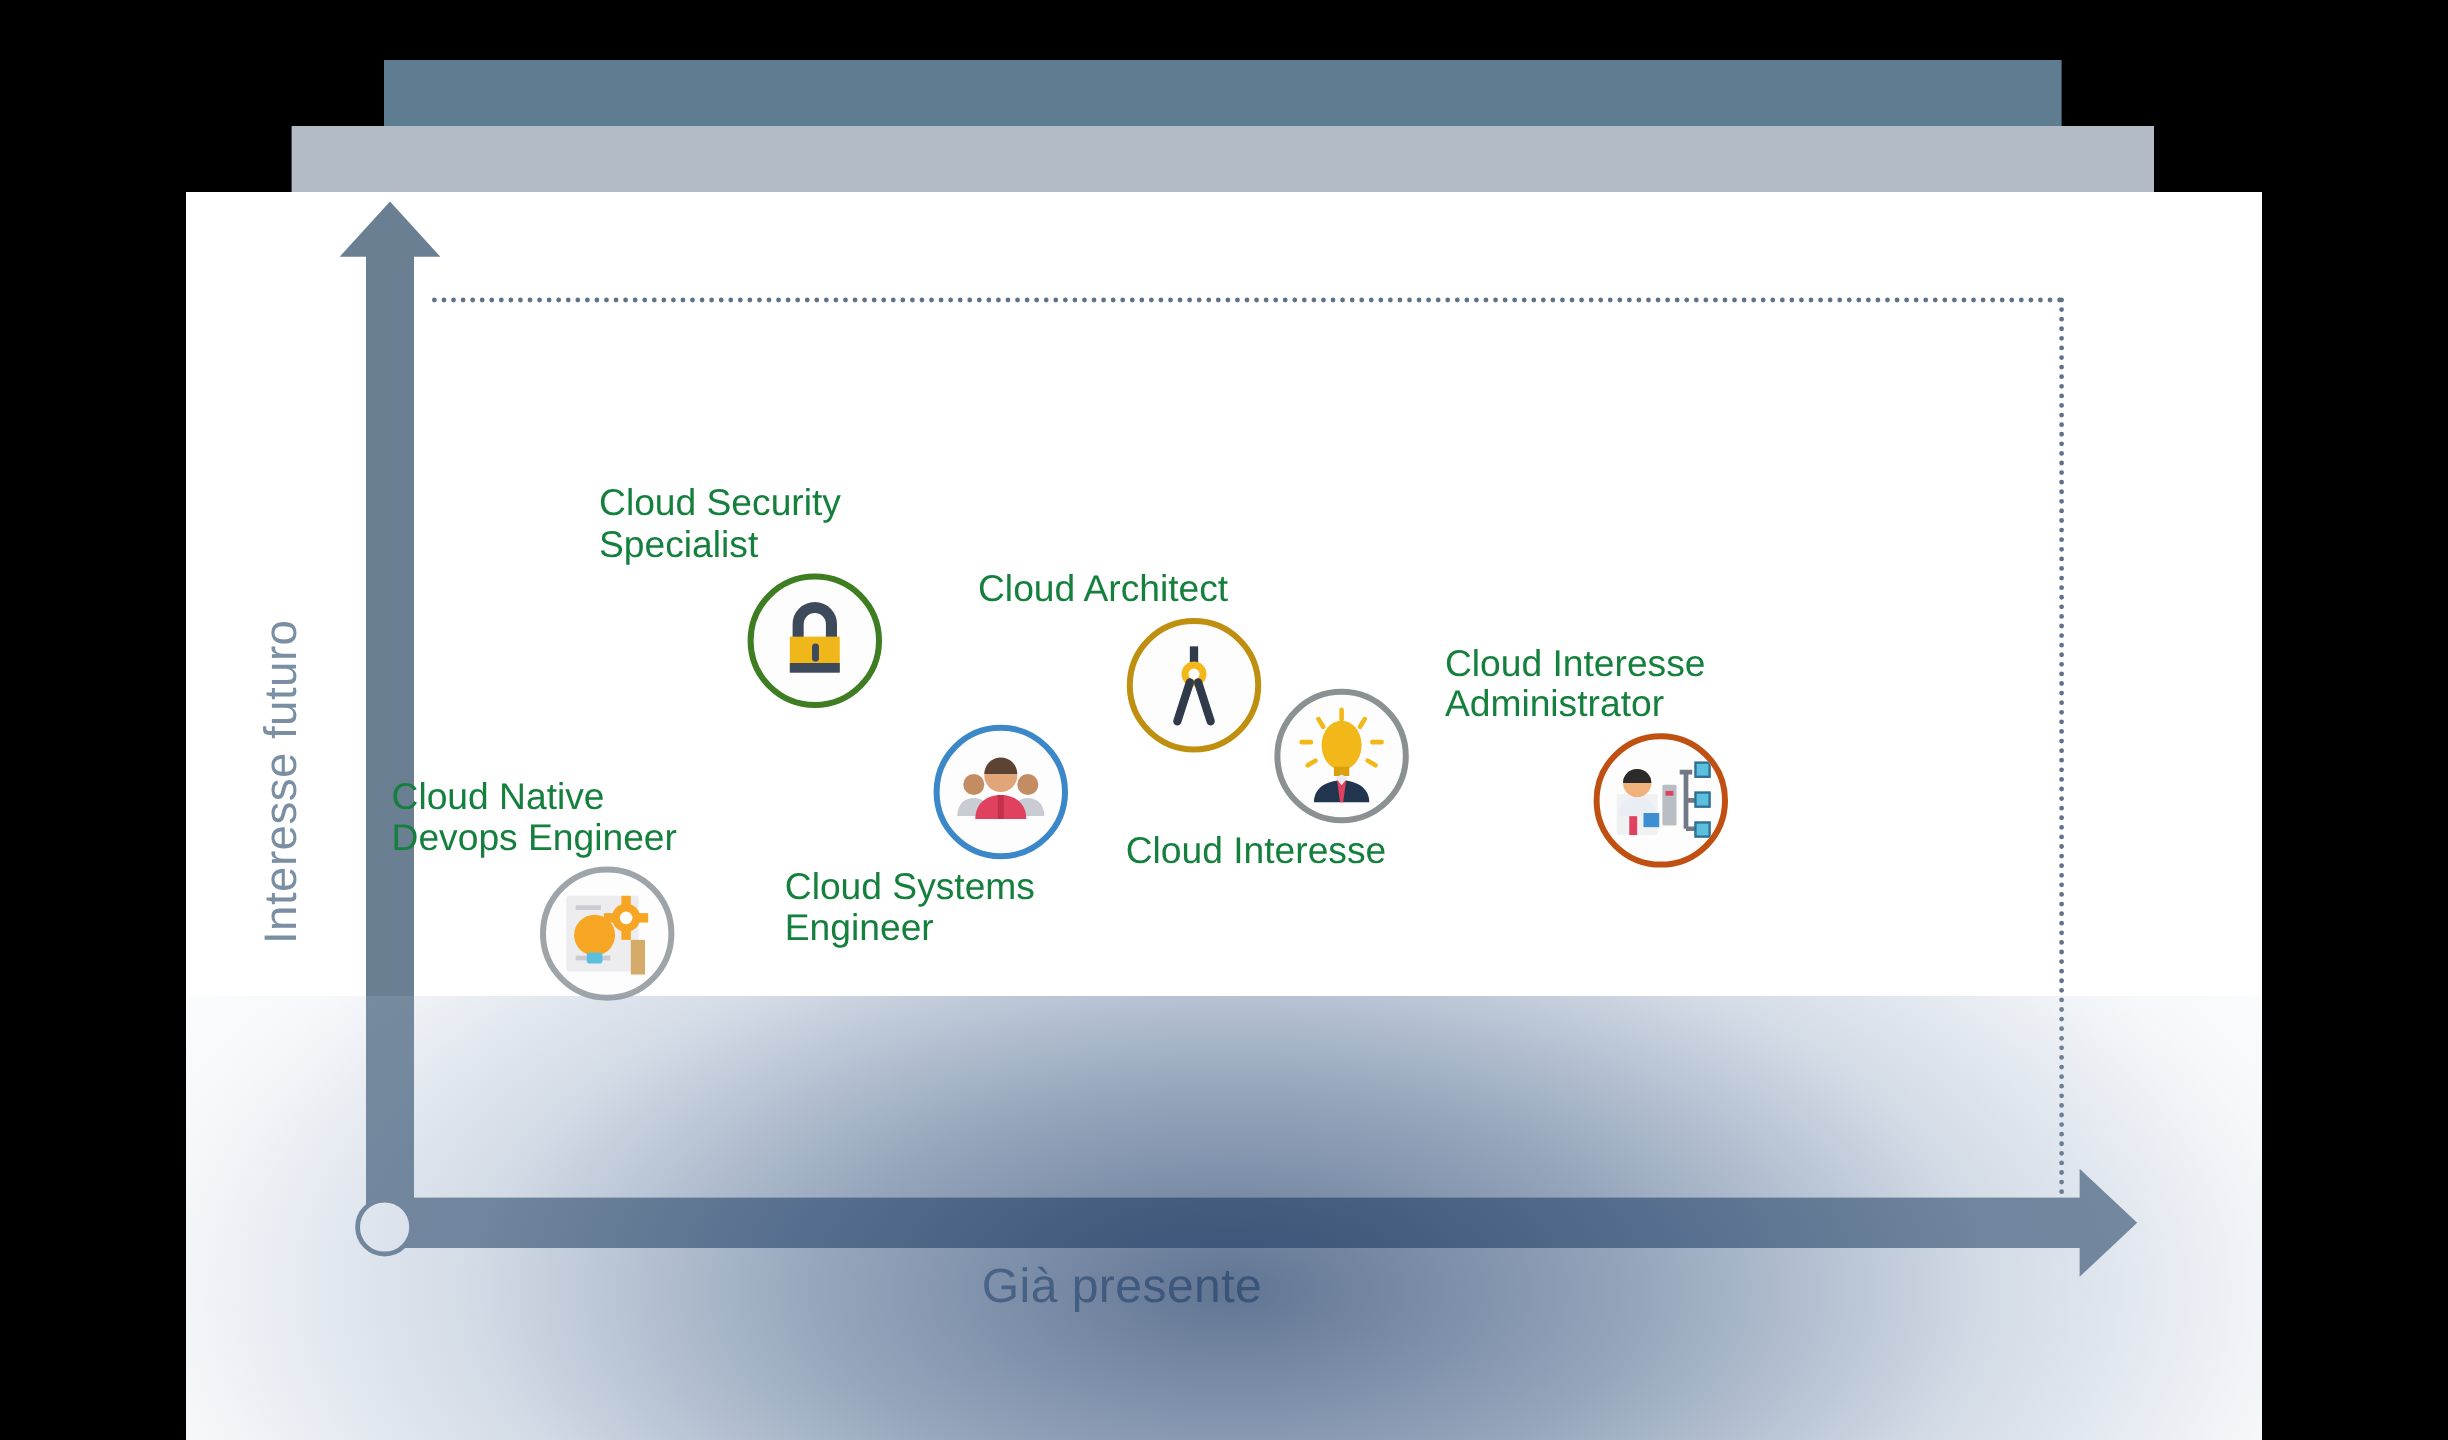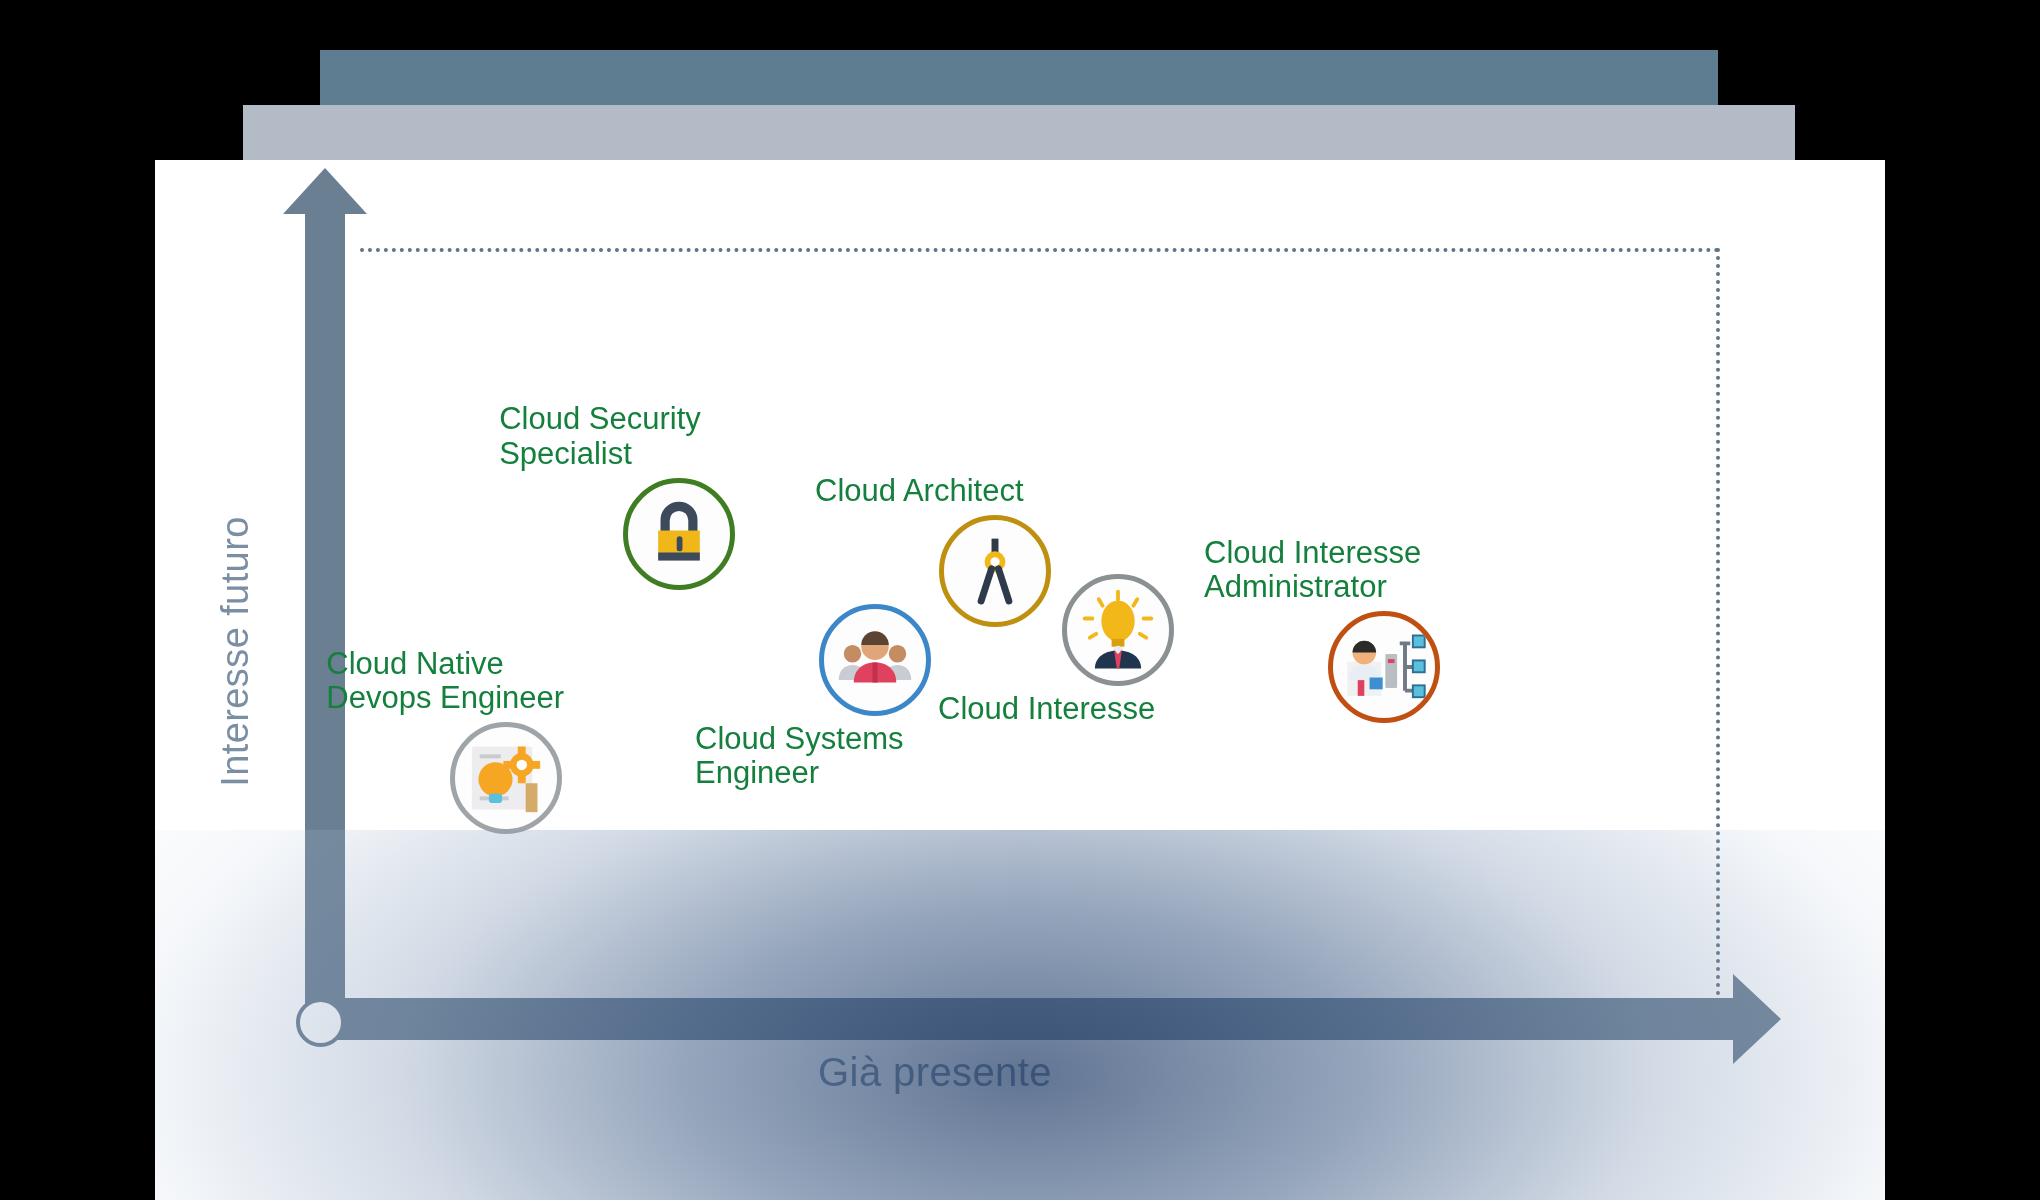--- a/index.html
+++ b/index.html
@@ -230,21 +230,21 @@
             <svg width="74" height="74" viewBox="0 0 64 64">
       <path d="M20 30 L20 20 A12 12 0 0 1 44 20 L44 30" fill="none" stroke="#3d4a5c" stroke-width="8"></path>
       <rect x="14" y="29" width="36" height="25" fill="#efb719"></rect>
       <rect x="14" y="48" width="36" height="7" fill="#3d4a5c"></rect>
       <rect x="30" y="34" width="5" height="13" rx="2.5" fill="#3d4a5c"></rect>
     </svg>
           </div>
           <div class="node-label above">Cloud Security
 Specialist</div>
         </div>
-        <div class="node" style="left: 664px; top: 443.6px; width: 112px; height: 112px;">
+        <div class="node" style="left: 623px; top: 443.6px; width: 112px; height: 112px;">
           <div class="node-circle" style="border-color: rgb(60, 135, 200);">
             <svg width="80" height="80" viewBox="0 0 64 64">
       <circle cx="14" cy="27" r="7" fill="#c48c63"></circle>
       <path d="M3 48c0-8 5-12 11-12s11 4 11 12z" fill="#c9ccd2"></path>
       <circle cx="50" cy="27" r="7" fill="#c48c63"></circle>
       <path d="M39 48c0-8 5-12 11-12s11 4 11 12z" fill="#c9ccd2"></path>
       <circle cx="32" cy="21" r="11" fill="#e0a579"></circle>
       <path d="M21 20a11 11 0 0 1 22 0z" fill="#5c4334"></path>
       <path d="M15 50c0-10 7-16 17-16s17 6 17 16z" fill="#e0415e"></path>
       <path d="M30 34h4v16h-4z" fill="#c23049"></path>

